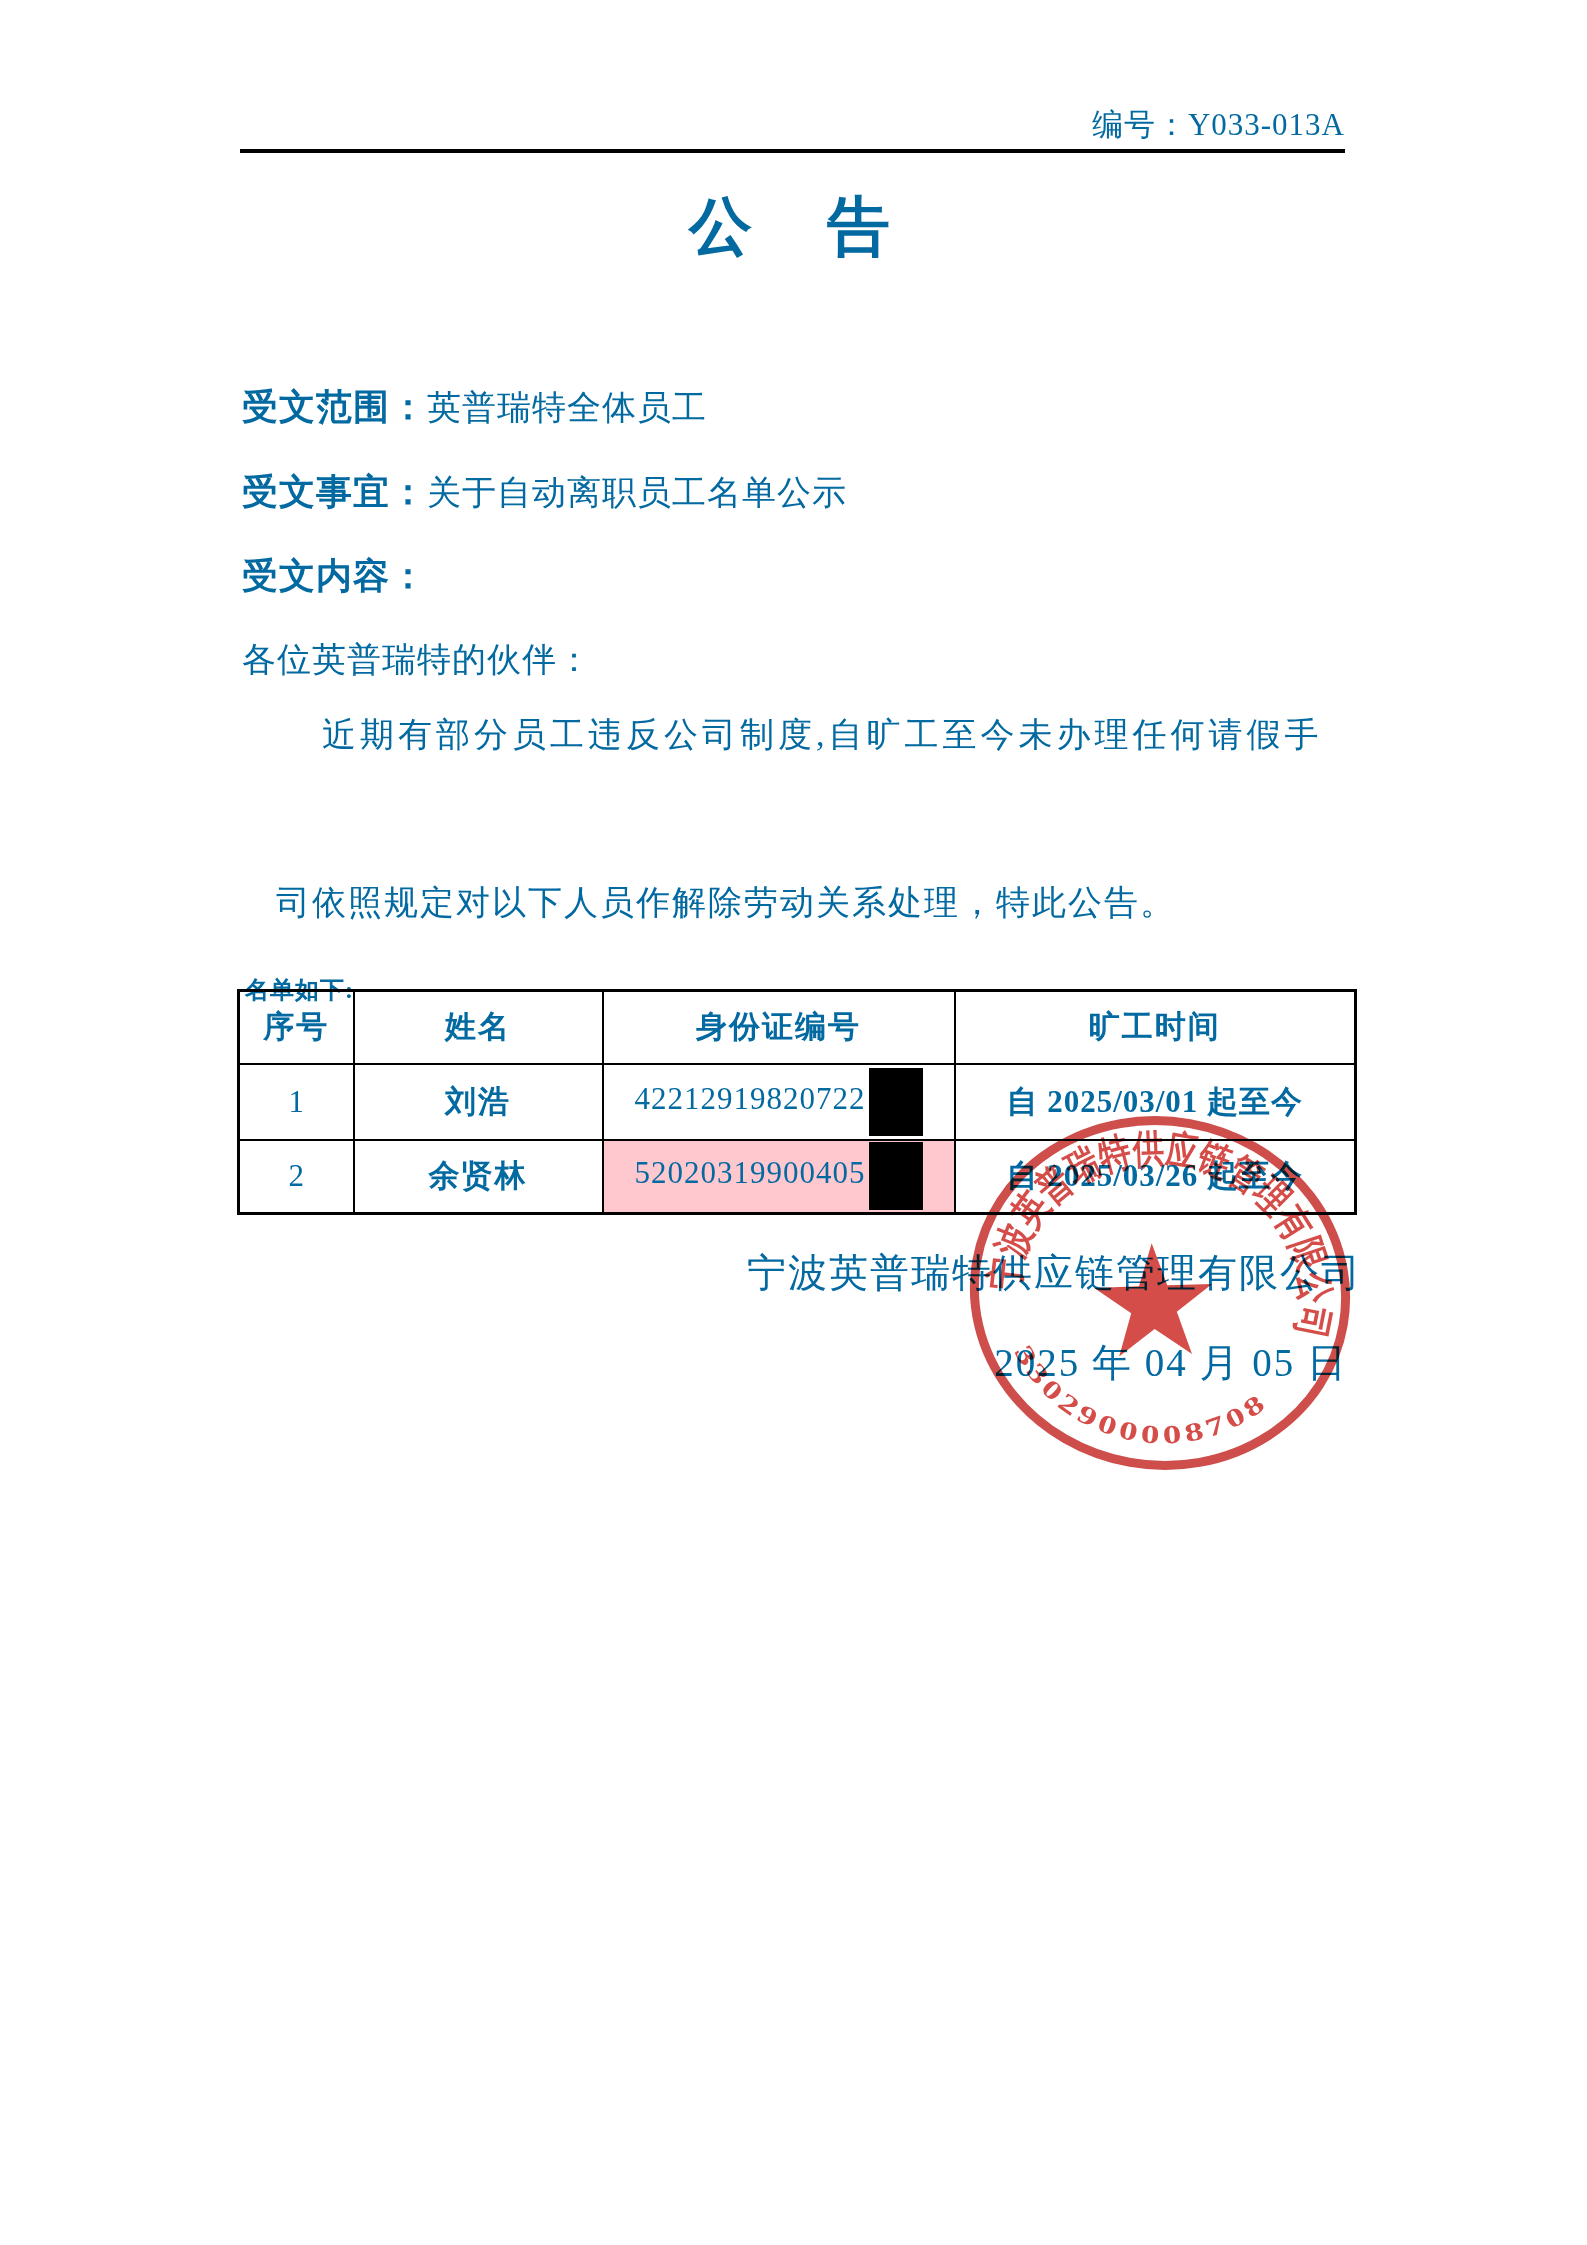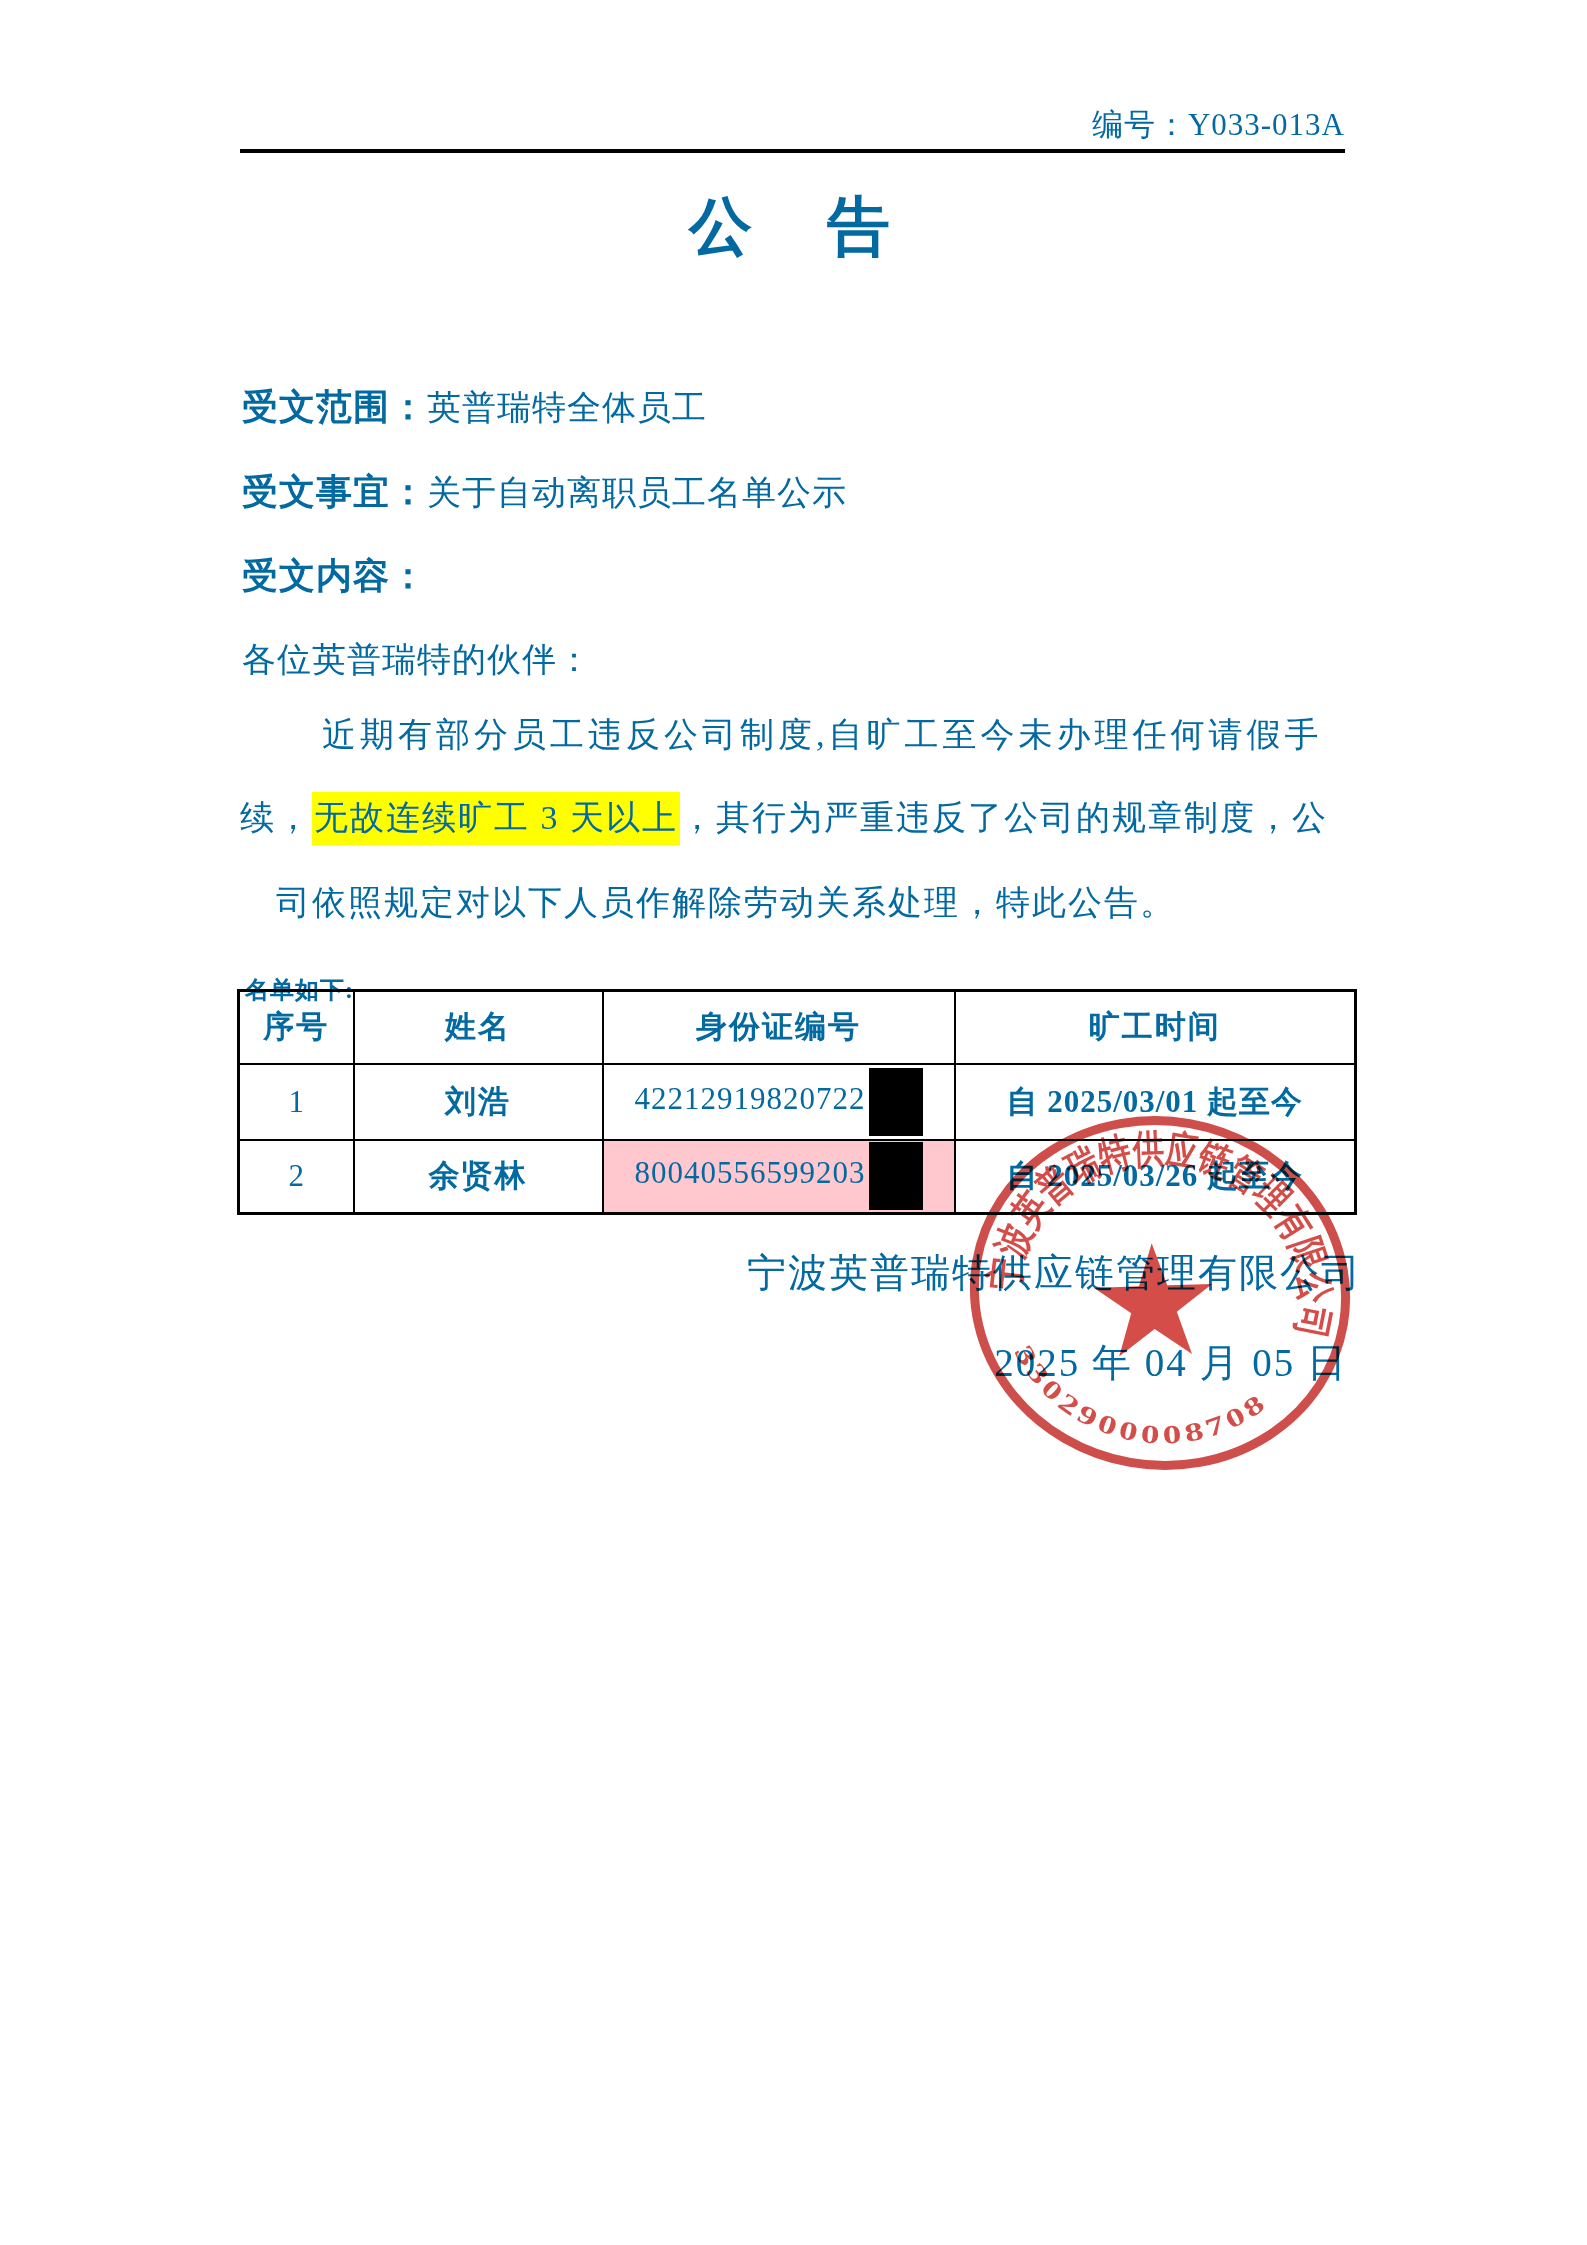--- a/index.html
+++ b/index.html
@@ -85,23 +85,20 @@
   <div class="abs field f2">
     <span class="lbl">受文事宜：</span><span class="val">关于自动离职员工名单公示</span>
   </div>
   <div class="abs field f3">
     <span class="lbl">受文内容：</span><span class="val"></span>
   </div>
 
   <div class="abs salutation">各位英普瑞特的伙伴：</div>
 
   <div class="abs para-line p1">近期有部分员工违反公司制度,自旷工至今未办理任何请假手</div>
-  <div class="abs para-line p2">
-    <span>续，</span><mark class="hl">无故连续旷工 3 天以上</mark><span>，其行为严重违反了公司的规章制度，公</span>
-  </div>
   <div class="abs para-line p3">司依照规定对以下人员作解除劳动关系处理，特此公告。</div>
 
   <div class="abs list-intro">名单如下:</div>
 
   <table class="roster">
     <colgroup>
       <col style="width:115px">
         <col style="width:249px">
         <col style="width:352px">
         <col style="width:401px">
@@ -115,21 +112,21 @@
     </tr>
     <tr class="r1">
       <td>1</td>
       <td class="name">刘浩</td>
       <td class="idcell"><span>42212919820722</span><span class="redact"></span></td>
       <td class="period">自 2025/03/01 起至今</td>
     </tr>
     <tr class="r2">
       <td>2</td>
       <td class="name">余贤林</td>
-      <td class="idcell pink"><span>80040556599203</span><span class="redact"></span></td>
+      <td class="idcell pink"><span>52020319900405</span><span class="redact"></span></td>
       <td class="period">自 2025/03/26 起至今</td>
     </tr>
   </tbody>
     </table>
 
   <div class="abs sig-company">宁波英普瑞特供应链管理有限公司</div>
   <div class="abs sig-date">2025 年 04 月 05 日</div>
 
   <svg class="abs seal" viewBox="0 0 440 420" xmlns="http://www.w3.org/2000/svg">
     <g transform="rotate(10 220 205)" fill="none">

